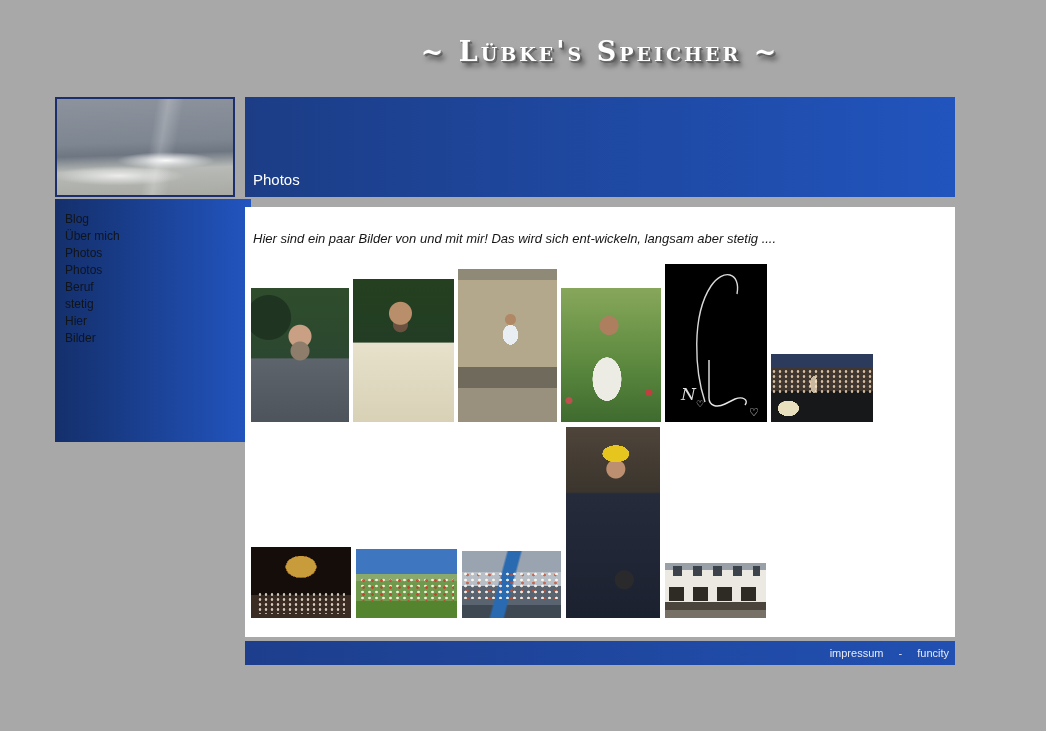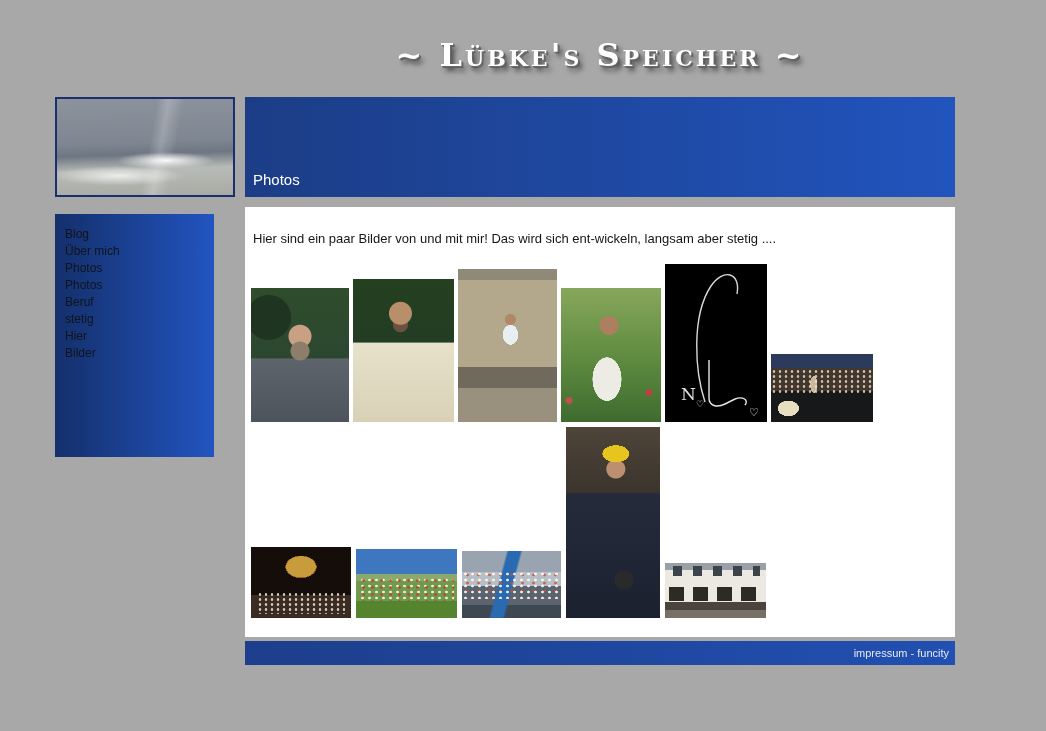--- a/index.html
+++ b/index.html
@@ -2,43 +2,43 @@
 <html><head>
 <meta charset="utf-8">
 <style>
   html,body{margin:0;padding:0;background:#a8a8a8;}
   .viewport{position:relative;width:1046px;height:731px;background:#a8a8a8;overflow:hidden;
             font-family:"Liberation Sans",sans-serif;}
 
   
   .site-title{position:absolute;left:245px;top:36px;width:710px;text-align:center;
     font-family:"DejaVu Serif",serif;font-weight:bold;font-variant:small-caps;
-    font-size:32px;letter-spacing:3px;color:#fff;white-space:nowrap;
+    font-size:27px;letter-spacing:3px;color:#fff;white-space:nowrap;
     text-shadow:1px 1px 0 #6a6a6a,2px 2px 1px #5c5c5c,4px 5px 5px rgba(70,70,70,.95);}
 
   
   .side-photo{position:absolute;left:55px;top:97px;width:180px;height:100px;box-sizing:border-box;
     border:2px solid #1b2f6e;
     background:
       radial-gradient(ellipse 70px 12px at 62% 64%, rgba(255,255,255,.95), rgba(255,255,255,0) 70%),
       radial-gradient(ellipse 95px 14px at 35% 80%, rgba(255,255,255,.75), rgba(255,255,255,0) 70%),
       linear-gradient(100deg, rgba(255,255,255,0) 52%, rgba(255,255,255,.22) 58%, rgba(255,255,255,0) 66%),
       linear-gradient(178deg, #8d939d 0%, #7e8691 45%, #6e7682 57%, #b7bab6 72%, #a9aaa4 100%);}
-  .nav{position:absolute;left:55px;top:214px;width:159px;height:243px;box-sizing:border-box;
+  .nav{position:absolute;left:55px;top:199px;width:196px;height:243px;box-sizing:border-box;
     padding:12px 0 0 10px;background:linear-gradient(90deg,#142f6b,#2255c0);}
   .nav-item{font-size:12px;line-height:17px;color:#10141b;cursor:pointer;}
 
   
   .banner{position:absolute;left:245px;top:97px;width:710px;height:100px;
     background:linear-gradient(90deg,#1c3d86,#2154bd);}
   .banner-title{position:absolute;left:8px;bottom:9px;font-size:15px;color:#fff;}
 
   
   .content{position:absolute;left:245px;top:207px;width:710px;height:430px;box-sizing:border-box;
-    background:#fff;padding:24px 0 0 6px;}
+    background:#fff;padding:24px 0 0 6px;font-style:italic;}
   .intro{font-size:13px;line-height:16px;color:#161616;margin:0 0 17px 2px;}
   .photo-row{display:flex;align-items:flex-end;gap:4px;}
   .row2{gap:5px;margin-top:5px;}
   .thumb{position:relative;flex:none;cursor:pointer;overflow:hidden;}
 
   
   .t1{width:98px;height:134px;background:
       radial-gradient(circle at 50% 47%, #8d7d6a 0 9px, rgba(0,0,0,0) 10px),
       radial-gradient(circle at 50% 36%, #c9a083 0 11px, rgba(0,0,0,0) 12px),
       radial-gradient(circle at 18% 22%, #1f3522 0 22px, rgba(0,0,0,0) 23px),
@@ -100,21 +100,21 @@
   .spk-b5-win{left:8%;right:6%;top:6%;height:18%;
       background-image:repeating-linear-gradient(90deg,#3d434b 0 9px, rgba(0,0,0,0) 9px 20px);}
   .spk-b5-door{left:4%;right:4%;top:44%;height:26%;
       background-image:repeating-linear-gradient(90deg,#2e2a24 0 15px, rgba(0,0,0,0) 15px 24px);}
 
   .t5 svg{display:block;}
 
   
   .footer{position:absolute;left:245px;top:641px;width:710px;height:24px;box-sizing:border-box;
     background:linear-gradient(90deg,#1d3e8c,#2150b2);color:#e6e9f4;font-size:11px;
-    display:flex;align-items:center;justify-content:flex-end;padding-right:6px;gap:0;}
+    display:flex;align-items:center;justify-content:flex-end;padding-right:6px;gap:12px;}
   .footer span{cursor:pointer;}
   .footer .sep{cursor:default;white-space:pre;}
 </style>
 </head>
 <body>
 
 <div class="viewport">
 
   <div class="site-title">~ Lübke's Speicher ~</div>
 

